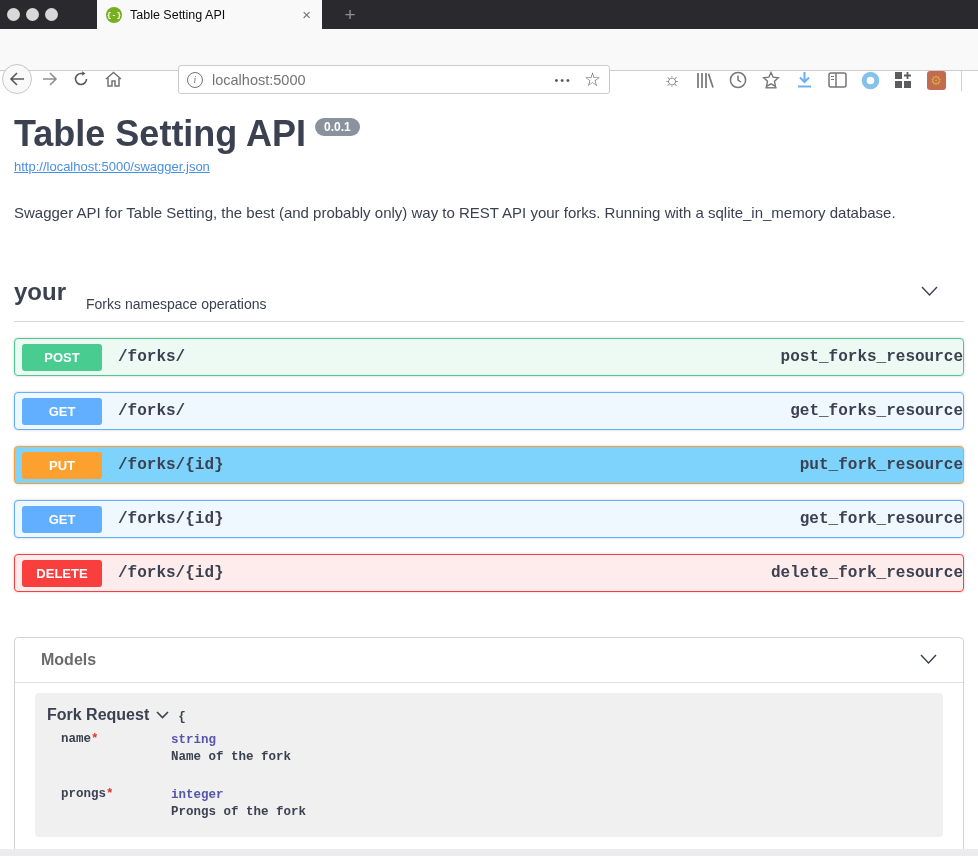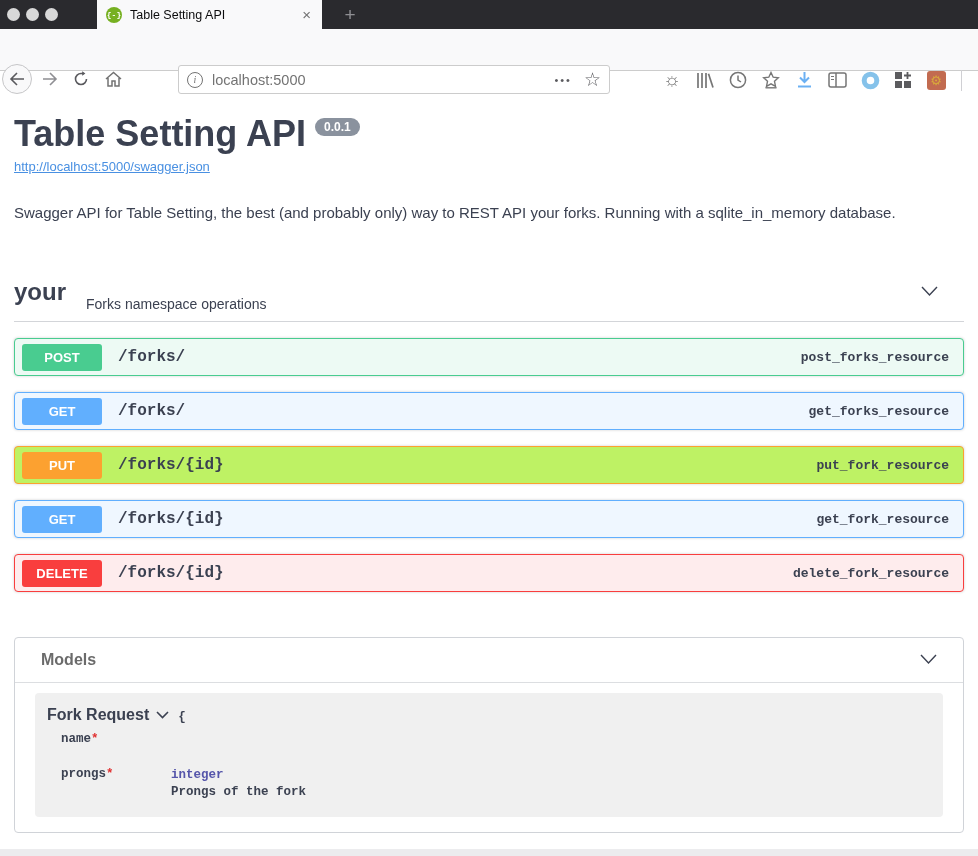--- a/index.html
+++ b/index.html
@@ -97,21 +97,21 @@
   .opblock {
     height: 38px; margin-top: 16px; border: 1px solid; border-radius: 4px;
     display: flex; align-items: center; box-shadow: 0 0 3px rgba(0,0,0,.19);
   }
   .opblock:first-of-type { margin-top: 13px; }
   .method-badge {
     min-width: 80px; text-align: center; padding: 6px 0; border-radius: 3px;
     color: #ffffff; font-size: 13px; font-weight: bold; margin-left: 7px;
   }
   .op-path { font-family: "Liberation Mono", monospace; font-weight: bold; font-size: 16px; margin-left: 16px; color: #3b4151; }
-  .op-id { font-family: "Liberation Mono", monospace; font-weight: bold; font-size: 13px; margin-left: auto; margin-right: 14px; color: #3b4151; padding-left: 15px; }
+  .op-id { font-family: "Liberation Mono", monospace; font-weight: bold; font-size: 16px; margin-left: auto; color: #3b4151; padding-left: 15px; }
 
   
   .models-box { margin-top: 45px; border: 1px solid #d0d3d8; border-radius: 4px; }
   .models-header {
     display: flex; align-items: center; padding: 13px 26px 13px 26px;
     border-bottom: 1px solid #dcdee1;
   }
   .models-title { font-size: 16px; font-weight: bold; color: #6b6b6b; }
   .models-chevron { margin-left: auto; }
   .model-panel {
@@ -259,21 +259,21 @@
   <div class="opblock" style="border-color: rgb(73, 204, 144); background: rgb(237, 250, 244);">
     <span class="method-badge" style="background: rgb(73, 204, 144);">POST</span>
     <span class="op-path">/forks/</span>
     <span class="op-id">post_forks_resource</span>
   </div>
   <div class="opblock" style="border-color: rgb(97, 175, 254); background: rgb(239, 247, 255);">
     <span class="method-badge" style="background: rgb(97, 175, 254);">GET</span>
     <span class="op-path">/forks/</span>
     <span class="op-id">get_forks_resource</span>
   </div>
-  <div class="opblock" style="border-color: rgb(252, 161, 48); background: #bef264;">
+  <div class="opblock" style="border-color: rgb(252, 161, 48); background: #7dd3fc;">
     <span class="method-badge" style="background: rgb(252, 161, 48);">PUT</span>
     <span class="op-path">/forks/{id}</span>
     <span class="op-id">put_fork_resource</span>
   </div>
   <div class="opblock" style="border-color: rgb(97, 175, 254); background: rgb(239, 247, 255);">
     <span class="method-badge" style="background: rgb(97, 175, 254);">GET</span>
     <span class="op-path">/forks/{id}</span>
     <span class="op-id">get_fork_resource</span>
   </div>
   <div class="opblock" style="border-color: rgb(249, 62, 62); background: rgb(254, 236, 237);">
@@ -294,20 +294,24 @@
     <div class="model-panel">
       <div class="model-title-row">
         <span class="model-name">Fork Request</span>
         <svg width="13" height="8" viewBox="0 0 13 8">
             <polyline points="1,1 6.5,6.5 12,1" fill="none" stroke="#3b4151" stroke-width="1.6"></polyline>
           </svg>
         <span class="brace">{</span>
       </div>
       <div class="prop-row">
         <span class="prop-name"><span>name</span><span class="req-star">*</span></span>
+        <span>
+          <div class="prop-type">string</div>
+          <div class="prop-desc">Name of the fork</div>
+        </span>
       </div>
       <div class="prop-row">
         <span class="prop-name"><span>prongs</span><span class="req-star">*</span></span>
         <span>
           <div class="prop-type">integer</div>
           <div class="prop-desc">Prongs of the fork</div>
         </span>
       </div>
 
     </div>

